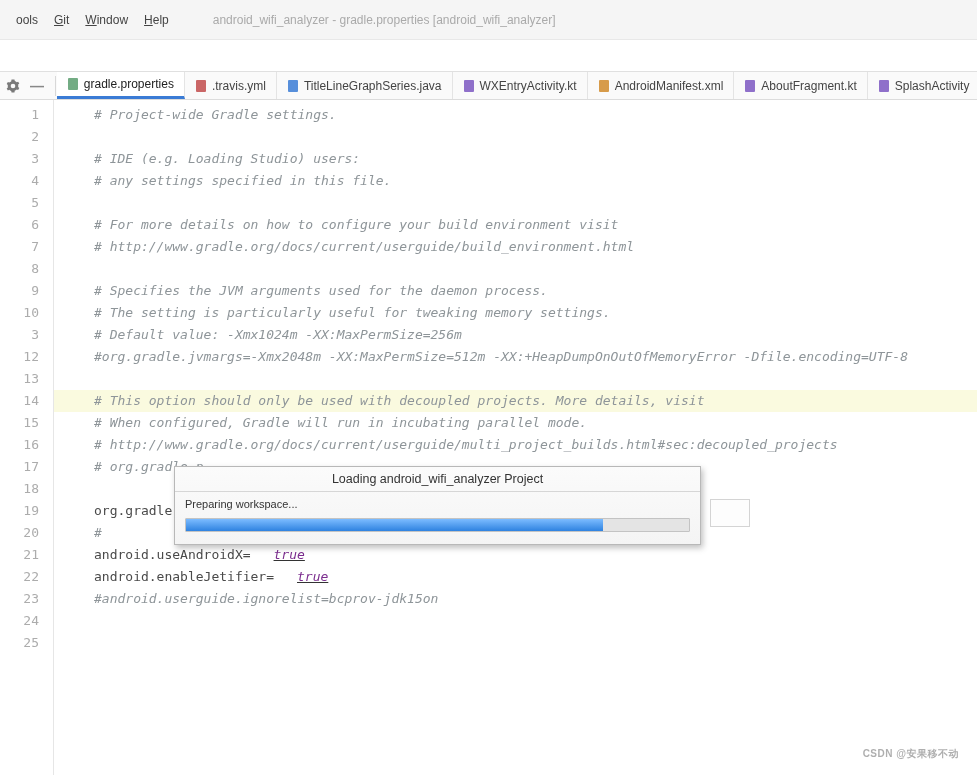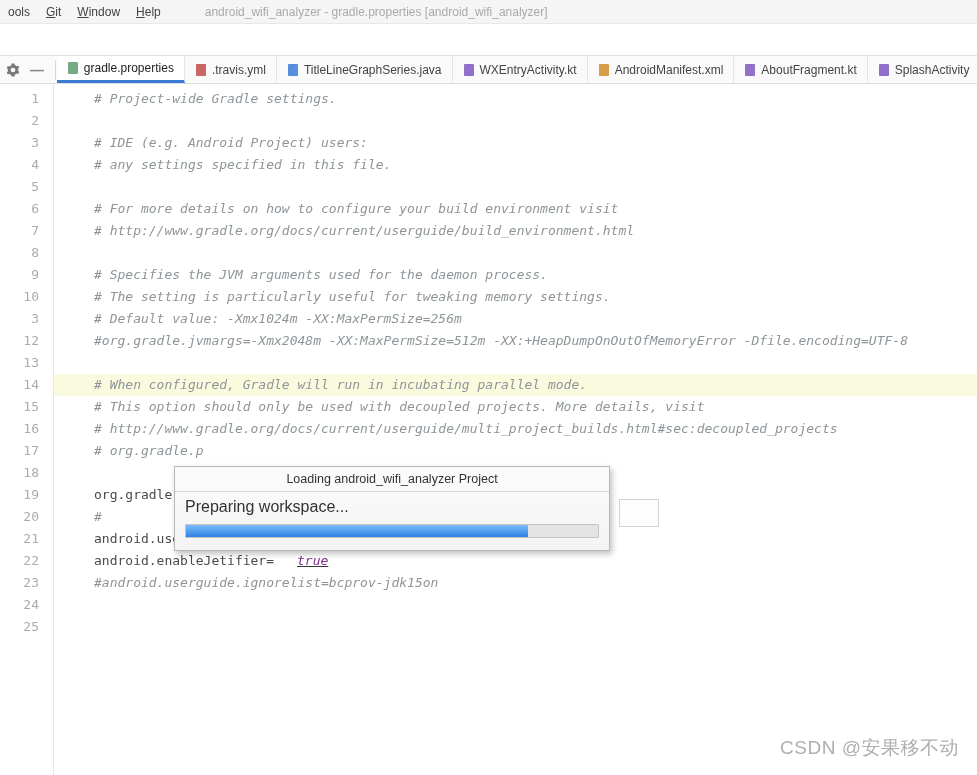--- a/index.html
+++ b/index.html
@@ -7,24 +7,24 @@
       font-family: "Segoe UI", Arial, sans-serif;
       font-size: 12px;
       background: #fff;
       overflow: hidden;
       width: 977px;
       height: 775px;
       position: relative;
       color: #333;
     }
     .menu-bar {
-      height: 24px;
-      display: flex;
-      align-items: center;
-      padding-left: 0;
+      height: 40px;
+      display: flex;
+      align-items: center;
+      padding-left: 8px;
       background: #f5f5f5;
       border-bottom: 1px solid #e8e8e8;
     }
     .menu-item {
       padding: 2px 8px;
       color: #444;
       cursor: default;
     }
     .menu-item u { text-decoration: underline; text-underline-offset: 1px; }
     .window-title {
@@ -115,34 +115,34 @@
       left: 0; right: 0;
       height: 22px;
       top: calc(4px + 13 * 22px);
       background: #fafadf;
       z-index: -1;
     }
     .dialog {
       position: absolute;
       left: 174px;
       top: 466px;
-      width: 436px;
+      width: 527px;
       background: linear-gradient(#fbfbfb,#f4f4f4);
       border: 1px solid #b8b8b8;
       box-shadow: 2px 3px 6px rgba(0,0,0,.25);
     }
     .dialog-title {
       text-align: center;
       padding: 5px 0;
       border-bottom: 1px solid #d6d6d6;
       font-size: 12.5px;
       color: #333;
     }
     .dialog-body { padding: 6px 10px 12px; }
-    .dialog-label { font-size: 16px; color: #333; margin-bottom: 8px; }
+    .dialog-label { font-size: 11px; color: #333; margin-bottom: 8px; }
     .progress {
       height: 14px;
       background: #e4e4e4;
       border: 1px solid #c3c3c3;
       border-radius: 1px;
       overflow: hidden;
       position: relative;
     }
     .progress-fill {
       height: 100%;
@@ -155,23 +155,24 @@
       top: 32px;
       width: 40px;
       height: 28px;
       background: #fdfdfd;
       border: 1px solid #d4d4d4;
     }
     .watermark {
       position: absolute;
       right: 18px;
       bottom: 14px;
-      font-size: 19px;
+      font-size: 10px;
       color: rgba(120,120,120,.6);
       letter-spacing: .5px;
+      font-weight: bold;
     }
   </style>
 </head>
 <body>
 
 <div class="menu-bar">
   <span class="menu-item"><span>ools</span></span>
   <span class="menu-item"><u>G</u>it</span>
   <span class="menu-item"><u>W</u>indow</span>
   <span class="menu-item"><u>H</u>elp</span>
@@ -261,33 +262,33 @@
       <div>21</div>
       <div>22</div>
       <div>23</div>
       <div>24</div>
       <div>25</div>
     </div>
   <div class="code" id="code">
     <div class="highlight-line"></div>
   <div class="code-line"><span class="comment left-indent"># Project-wide Gradle settings.</span></div>
       <div class="code-line"><span class=" left-indent"></span></div>
-      <div class="code-line"><span class="comment left-indent"># IDE (e.g. Android Project) users:</span></div>
+      <div class="code-line"><span class="comment left-indent"># IDE (e.g. Loading Studio) users:</span></div>
       <div class="code-line"><span class="comment left-indent"># any settings specified in this file.</span></div>
       <div class="code-line"><span class=" left-indent"></span></div>
       <div class="code-line"><span class="comment left-indent"># For more details on how to configure your build environment visit</span></div>
       <div class="code-line"><span class="comment url left-indent"># http://www.gradle.org/docs/current/userguide/build_environment.html</span></div>
       <div class="code-line"><span class=" left-indent"></span></div>
       <div class="code-line"><span class="comment left-indent"># Specifies the JVM arguments used for the daemon process.</span></div>
       <div class="code-line"><span class="comment left-indent"># The setting is particularly useful for tweaking memory settings.</span></div>
       <div class="code-line"><span class="comment left-indent"># Default value: -Xmx1024m -XX:MaxPermSize=256m</span></div>
       <div class="code-line"><span class="comment left-indent">#org.gradle.jvmargs=-Xmx2048m -XX:MaxPermSize=512m -XX:+HeapDumpOnOutOfMemoryError -Dfile.encoding=UTF-8</span></div>
       <div class="code-line"><span class=" left-indent"></span></div>
+      <div class="code-line"><span class="comment left-indent"># This option should only be used with decoupled projects. More details, visit</span></div>
       <div class="code-line"><span class="comment left-indent"># When configured, Gradle will run in incubating parallel mode.</span></div>
-      <div class="code-line"><span class="comment left-indent"># This option should only be used with decoupled projects. More details, visit</span></div>
       <div class="code-line"><span class="comment url left-indent"># http://www.gradle.org/docs/current/userguide/multi_project_builds.html#sec:decoupled_projects</span></div>
       <div class="code-line"><span class="comment left-indent"># org.gradle.p</span></div>
       <div class="code-line"><span class=" left-indent"></span></div>
       <div class="code-line"><span class="key left-indent">org.gradle.dae</span></div>
       <div class="code-line"><span class="comment left-indent">#</span></div>
       <div class="code-line"><span class="key left-indent">android.useAndroidX=</span><span class="bool">true</span></div>
       <div class="code-line"><span class="key left-indent">android.enableJetifier=</span><span class="bool">true</span></div>
       <div class="code-line"><span class="comment left-indent">#android.userguide.ignorelist=bcprov-jdk15on</span></div>
       <div class="code-line"><span class=" left-indent"></span></div>
     </div>

